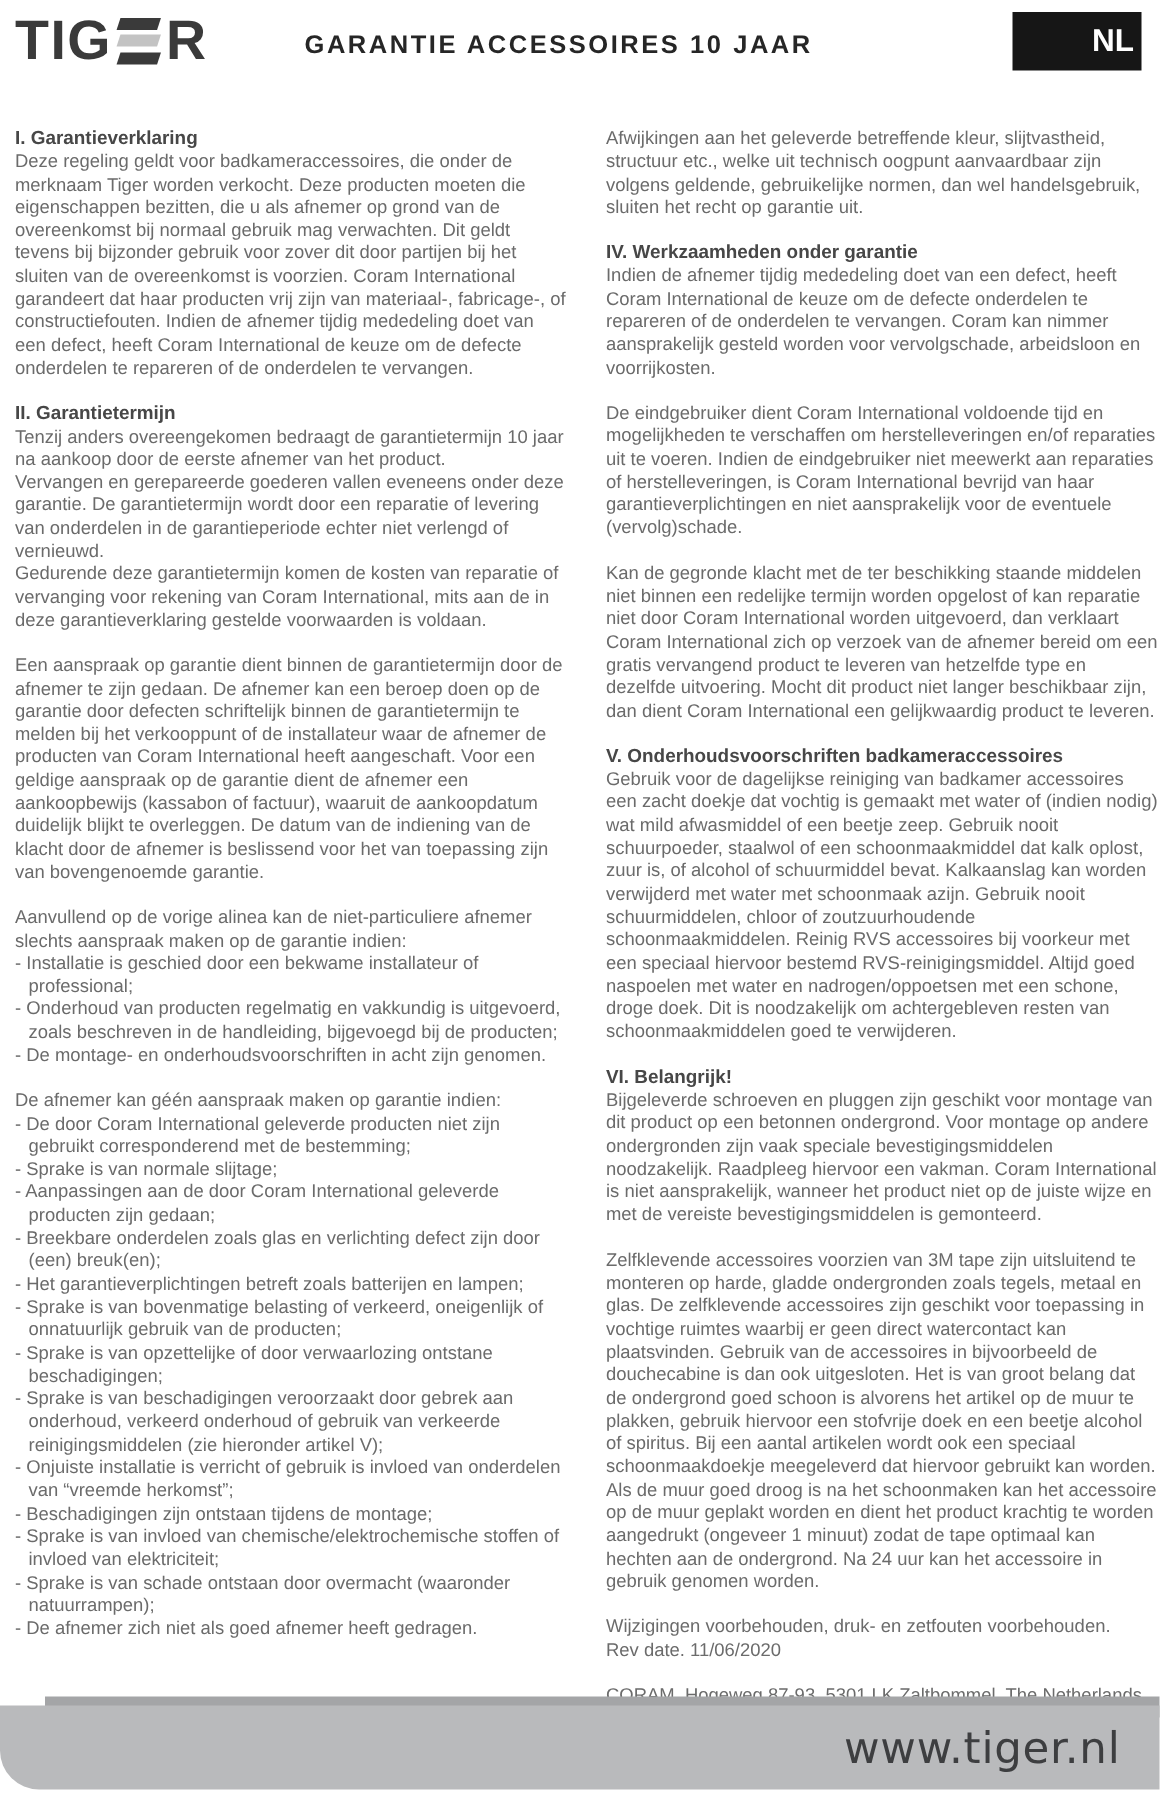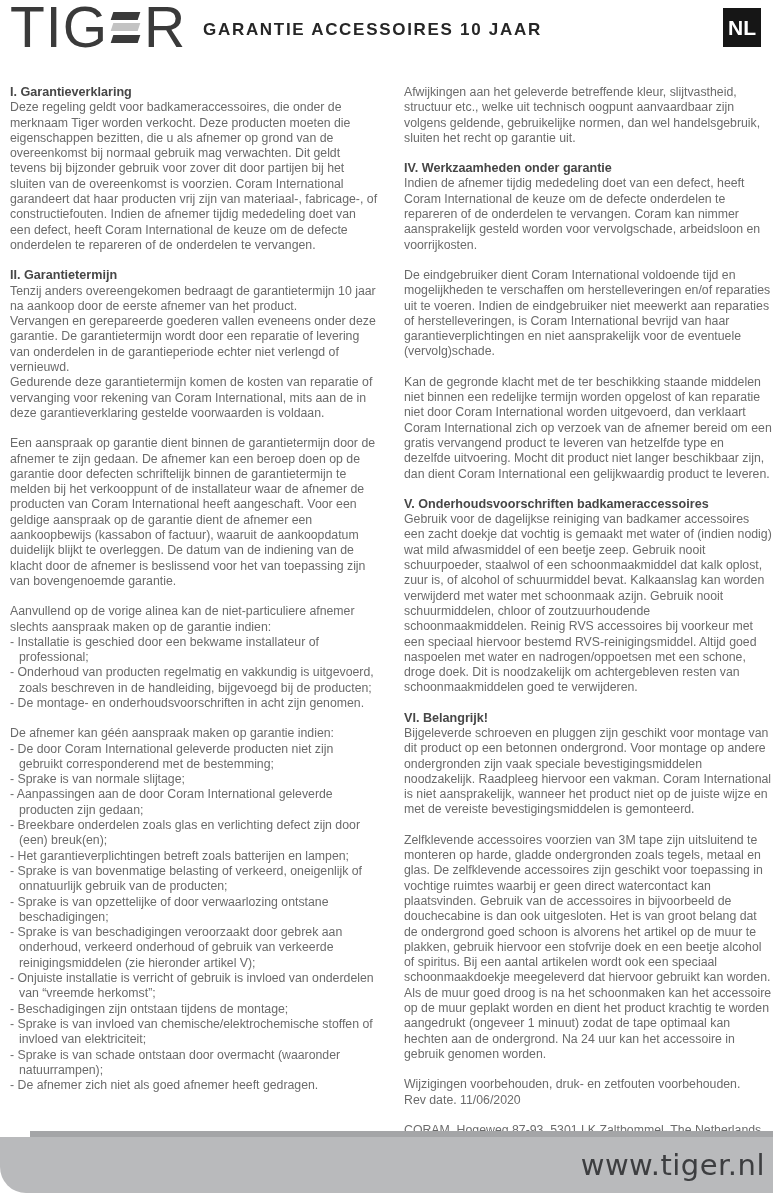--- a/index.html
+++ b/index.html
@@ -11,36 +11,36 @@
   html,body{margin:0;padding:0;}
   body{
     width:773px;height:1200px;background:#ffffff;overflow:hidden;position:relative;
     font-family:"Liberation Sans","DejaVu Sans",sans-serif;
     -webkit-font-smoothing:antialiased;
   }
   
   .header{position:relative;height:85px;}
   .logo{position:absolute;left:10px;top:7px;display:flex;align-items:center;height:40px;}
   .logo .letters{
-    font-weight:400;font-size:57px;line-height:40px;color:var(--logo-dark);
+    font-weight:700;font-size:37px;line-height:40px;color:var(--logo-dark);
     letter-spacing:1px;font-family:"Liberation Sans",sans-serif;
   }
   .logo .e-bars{display:flex;flex-direction:column;justify-content:space-between;
     height:31px;margin:0 5px 0 4px;}
   .logo .e-bars .bar{width:27px;height:8px;transform:skewX(-18deg);background:var(--logo-dark);}
   .logo .e-bars .bar.mid{background:var(--logo-light);}
   .doc-title{
     position:absolute;left:203px;top:20px;margin:0;
     font-size:17px;font-weight:bold;letter-spacing:1.7px;color:var(--title);white-space:nowrap;
   }
   .lang-badge{
     position:absolute;right:12px;top:8px;width:38px;height:39px;
     background:var(--badge-bg);color:var(--badge-text);
     display:flex;align-items:center;justify-content:center;
-    font-weight:bold;font-size:21px;
+    font-weight:bold;font-size:21px;padding-left:48px;
   }
   
   .columns{
     position:absolute;top:85px;left:10px;right:1px;
     display:flex;gap:26px;
     color:var(--text);font-size:12.3px;line-height:15.3px;
   }
   .col{flex:1;min-width:0;}
   .sec-heading{
     margin:15px 0 0;font-size:12.6px;line-height:15.3px;
@@ -54,21 +54,21 @@
   .list .li{padding-left:9px;text-indent:-9px;}
   
   .footer-band{
     position:absolute;left:30px;right:0;top:1131px;height:14px;
     background:var(--footer-band);
   }
   .footer-bar{
     position:absolute;left:0;right:0;top:1137px;height:56px;
     background:var(--footer-bar);border-bottom-left-radius:26px;
     display:flex;align-items:center;justify-content:flex-end;
-    padding-right:8px;box-sizing:border-box;
+    padding-right:26px;box-sizing:border-box;
   }
   .site-url{
     font-family:"DejaVu Sans",sans-serif;font-weight:normal;
     font-size:29px;color:var(--footer-text);letter-spacing:0.5px;
   }
 </style>
 </head>
 <body>
 
 <div class="header">

